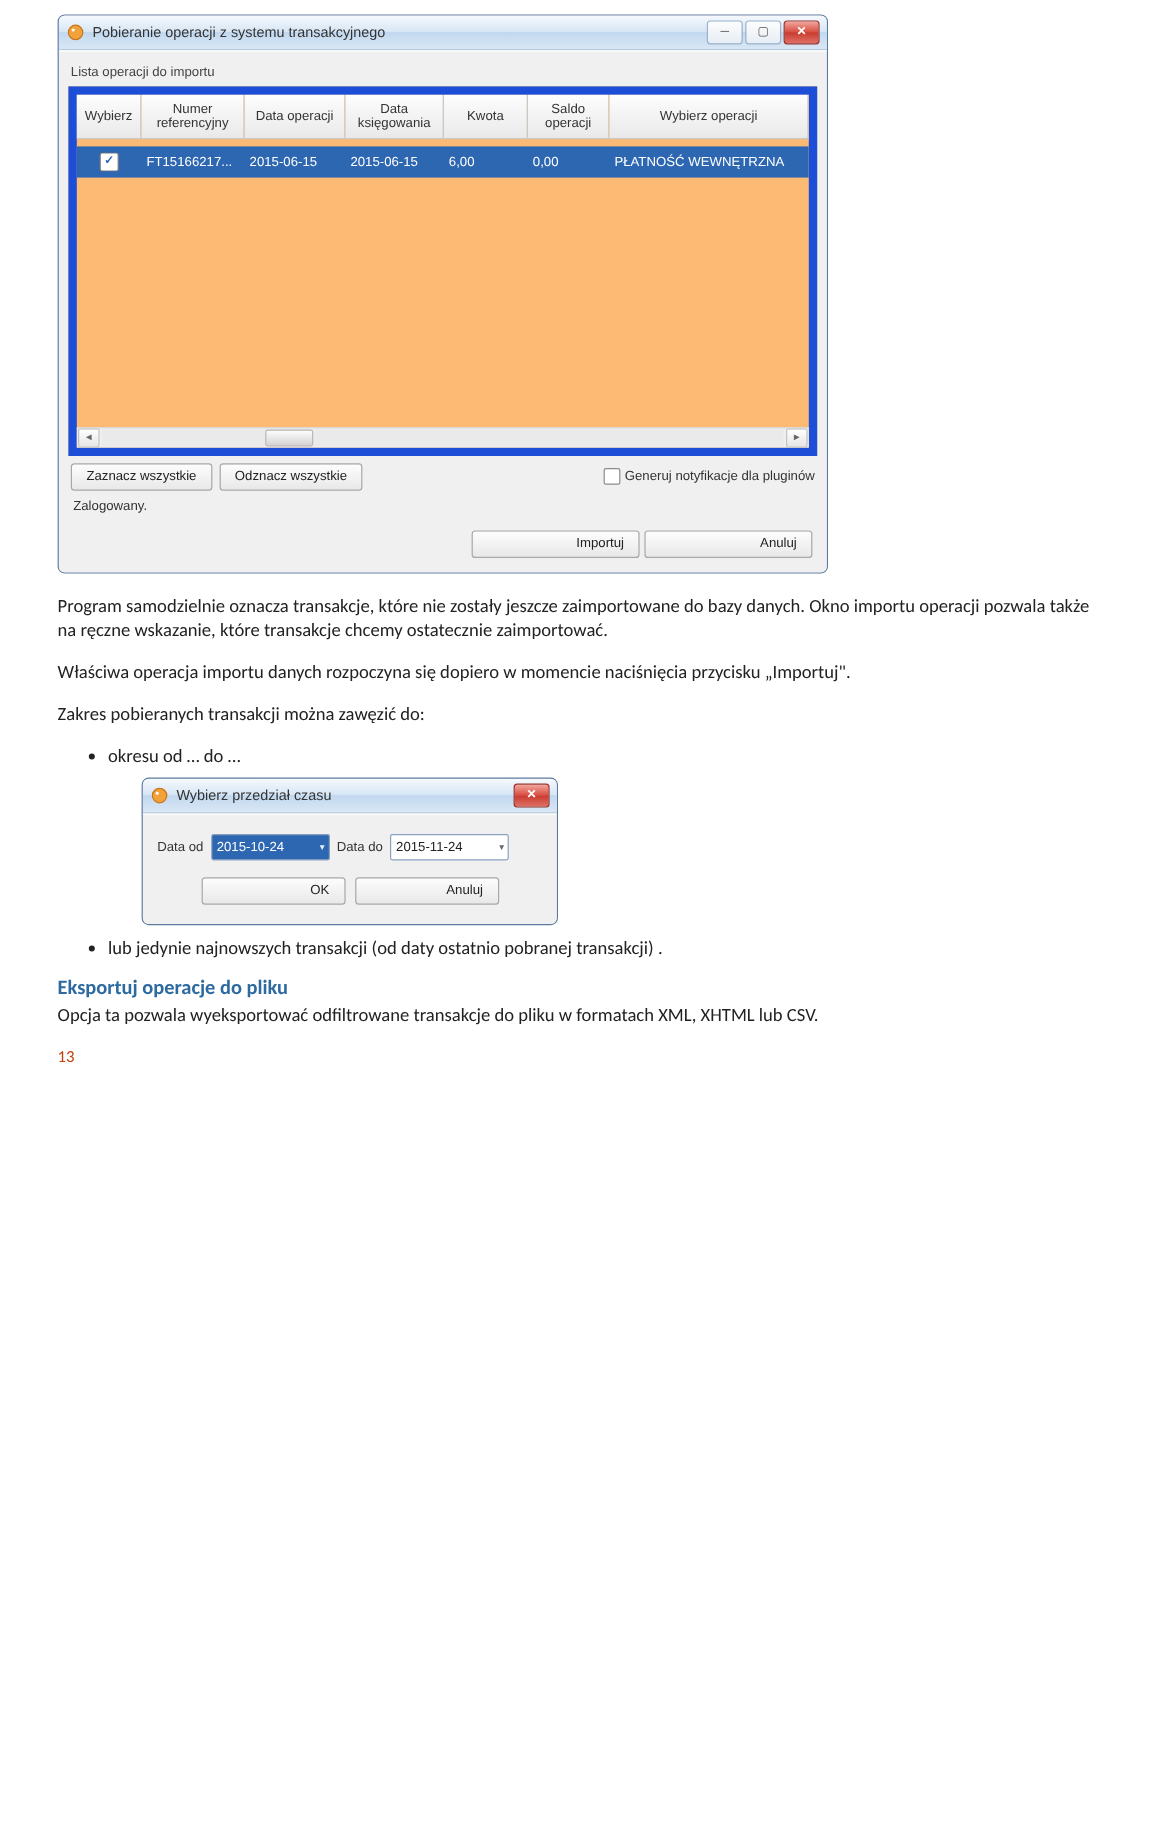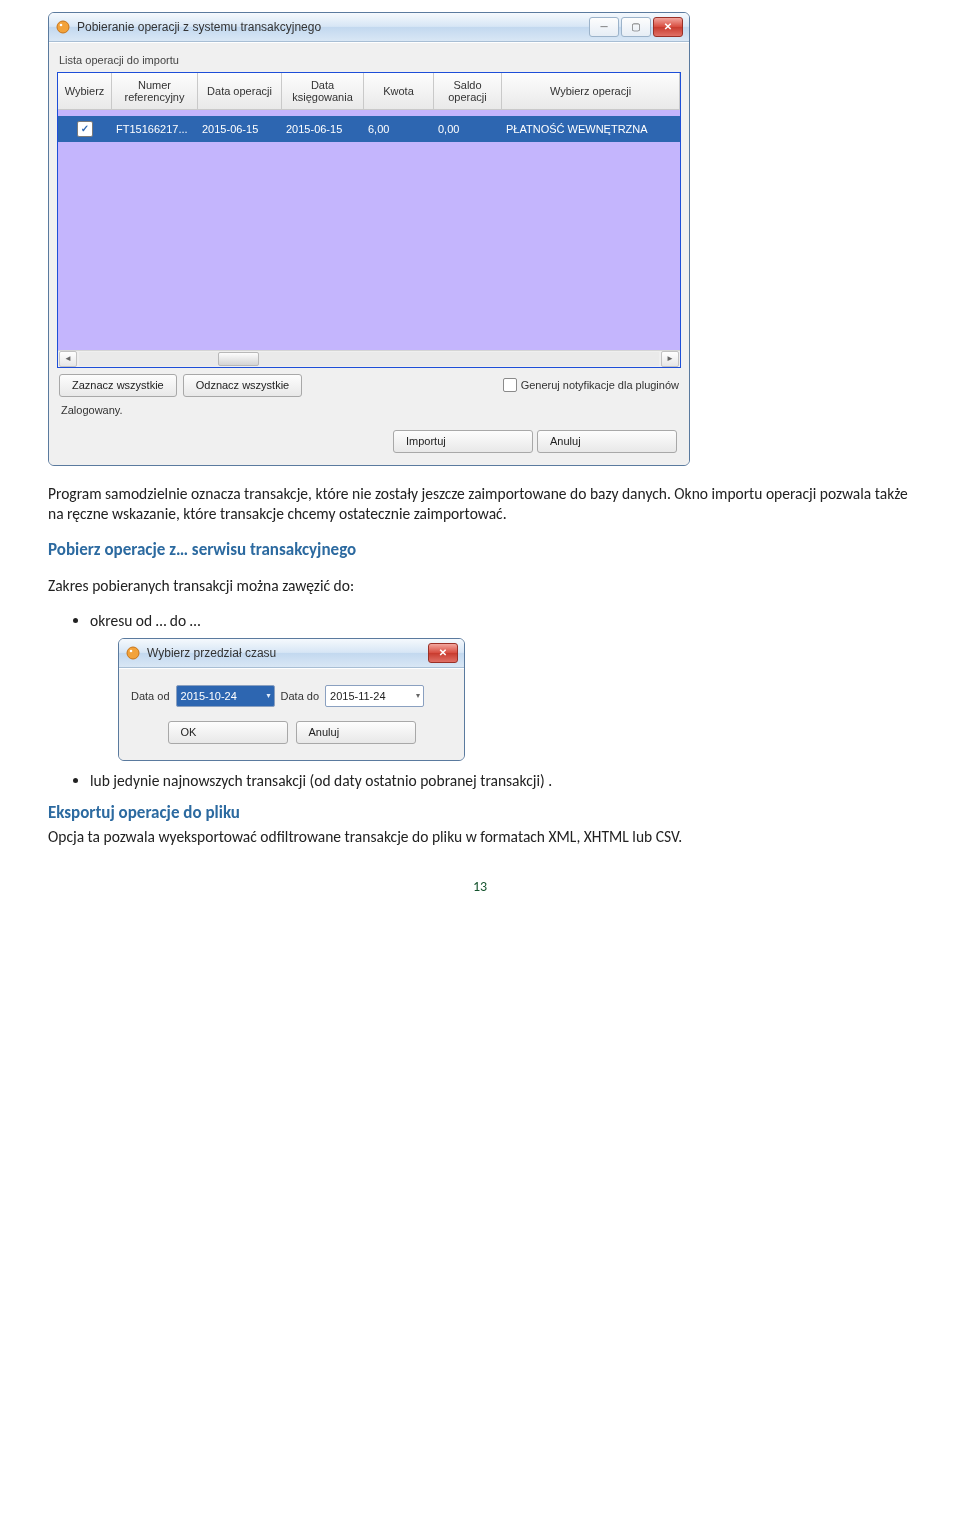--- a/index.html
+++ b/index.html
@@ -9,24 +9,24 @@
     padding: 0;
     width: 960px;
     color: #222;
     font-size: 15.5px;
     line-height: 1.35;
   }
   .page {
     padding: 12px 48px 40px 48px;
   }
   .page-num {
-    text-align: center;
+    text-align: left;
     font-size: 14px;
-    color: #14532d;
-    margin-top: 30px;
+    color: #c2410c;
+    margin-top: 14px;
   }
 
   
   .win7-window {
     border: 1px solid #5a7a9e;
     border-radius: 6px;
     overflow: hidden;
     background: #f0f0f0;
     box-shadow: 0 0 0 1px rgba(255,255,255,.3) inset;
     font-family: "Segoe UI", Tahoma, Arial, sans-serif;
@@ -64,21 +64,21 @@
   }
   .client-area {
     background:#f0f0f0;
     padding:8px 4px 10px 4px;
     border-top:1px solid #fff;
   }
   .caption-label { font-size:11px; color:#444; padding:2px 6px 4px 6px; }
 
   
   .grid-area {
-    border:1px solid #1d4ed8; background:#c4b5fd; margin:0 4px;
+    border:7px solid #1d4ed8; background:#fdba74; margin:0 4px;
     display:flex; flex-direction:column;
   }
   .grid-header { display:flex; }
   .grid-header .gh {
     background: linear-gradient(to bottom,#fdfdfd,#e9e9e9);
     border-right:1px solid #c9c9c9;
     border-bottom:1px solid #c9c9c9;
     padding:6px 4px;
     font-size:11px;
     color:#333;
@@ -111,21 +111,21 @@
   .cw1{width:54px}.cw2{width:86px}.cw3{width:84px}.cw4{width:82px}.cw5{width:70px}
   .cw6{width:68px}.cw7{flex:1}
 
   
   .btn {
     display:inline-block;
     min-width:110px;
     padding:3px 12px;
     font-size:11px;
     color:#222;
-    text-align:left;
+    text-align:right;
     background:linear-gradient(to bottom,#fdfdfd,#e8e8e8);
     border:1px solid #a8a8a8;
     border-radius:3px;
     box-sizing:border-box;
   }
   .row-controls { display:flex; align-items:center; padding:6px 6px 2px; gap:6px; }
   .row-controls .spacer{flex:1}
   .cb-label{ display:flex; align-items:center; gap:4px; font-size:11px; color:#333;}
   .small-checkbox{ width:12px;height:12px;border:1px solid #8a8a8a;background:#fff;border-radius:2px;}
   .status-text{ font-size:11px; color:#333; padding:4px 8px 8px;}
@@ -220,22 +220,22 @@
       </div>
       <div class="status-text">Zalogowany.</div>
       <div class="bottom-buttons">
         <span class="btn">Importuj</span>
         <span class="btn">Anuluj</span>
       </div>
     </div>
   </div>
 
   <p class="para">Program samodzielnie oznacza transakcje, które nie zostały jeszcze zaimportowane do bazy danych. Okno importu operacji pozwala także na ręczne wskazanie, które transakcje chcemy ostatecznie zaimportować.</p>
-
-  <p class="para"><span class="term-strong">Pobierz operacje z… serwisu transakcyjnego</span></p>
+  <p class="para">Właściwa operacja importu danych rozpoczyna się dopiero w momencie naciśnięcia przycisku „Importuj".</p>
+
   <p class="para">Zakres pobieranych transakcji można zawęzić do:</p>
 
   <ul class="bul">
     <li><span>okresu od … do …</span>
 
       
       <div class="win7-window small">
         <div class="titlebar">
           <span class="icon">
             <svg width="14" height="14" viewBox="0 0 14 14">

